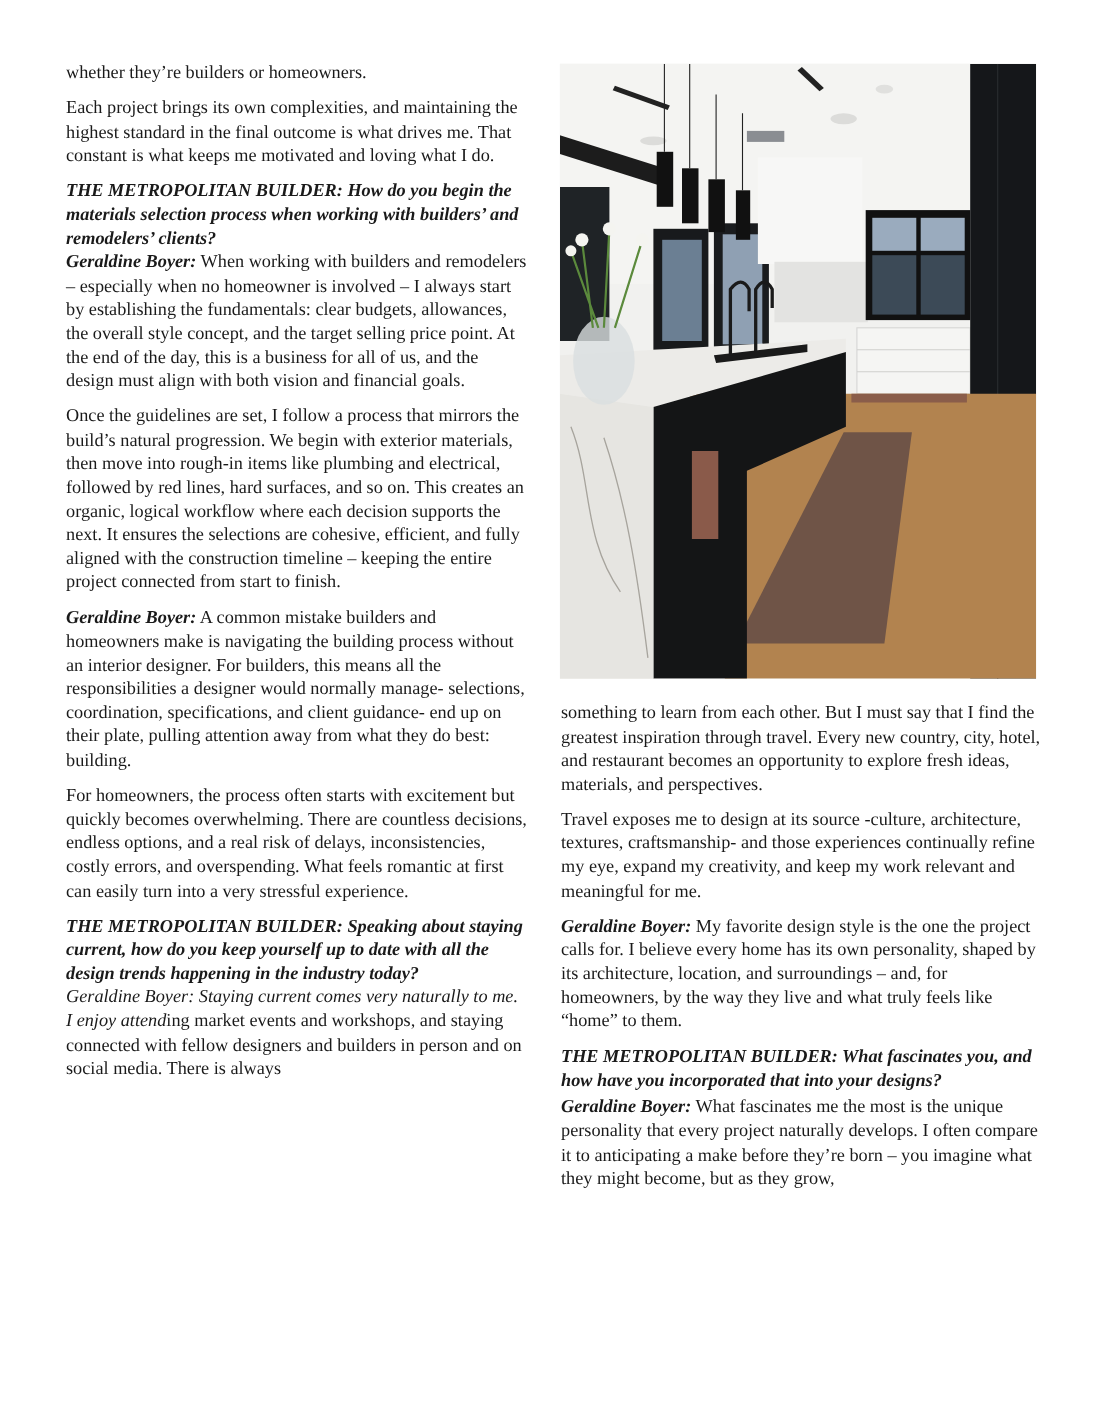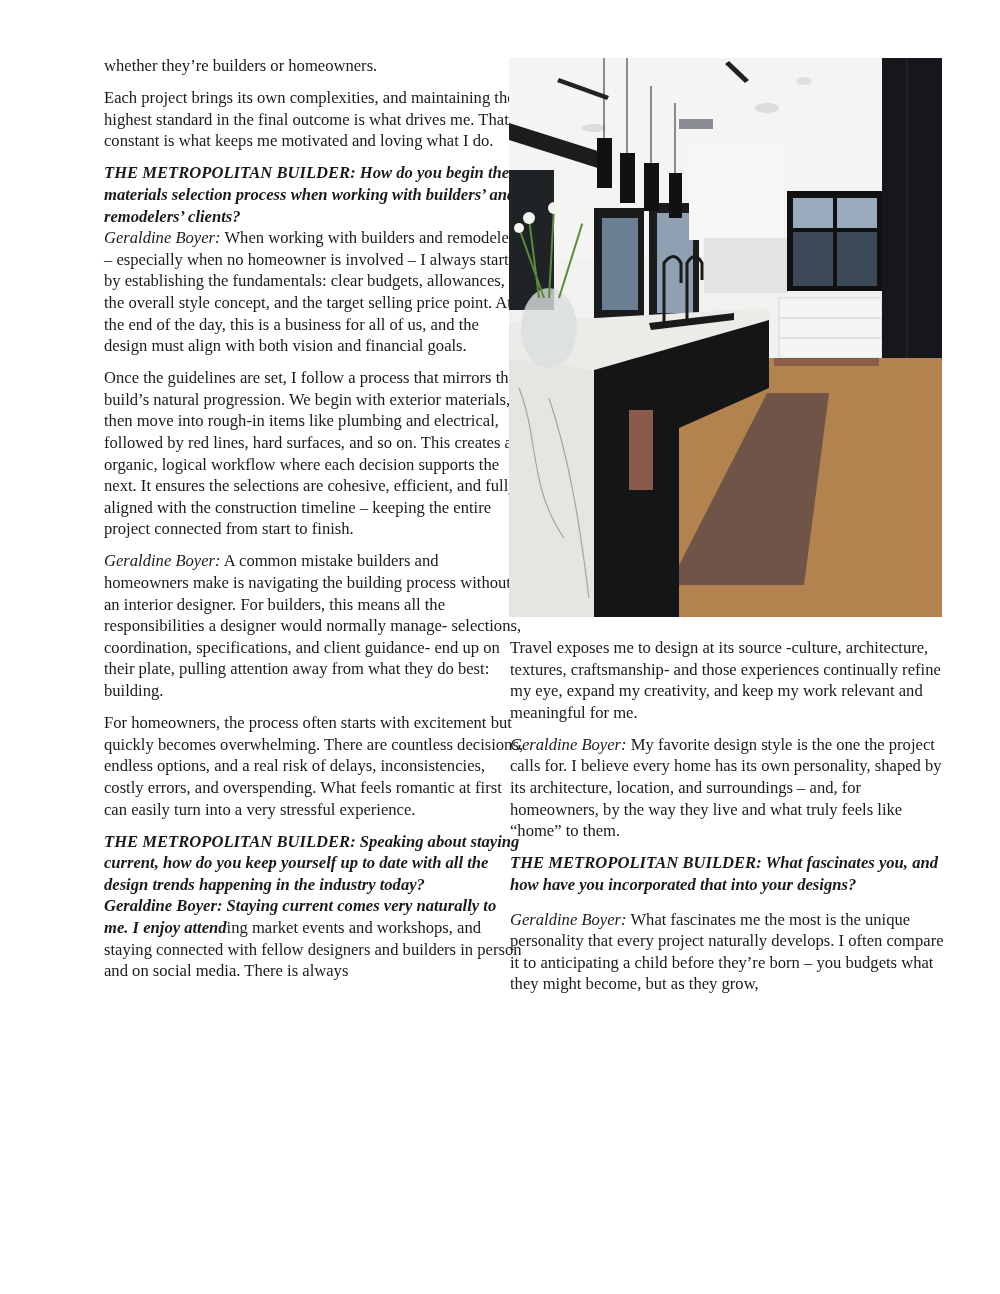--- a/index.html
+++ b/index.html
@@ -1,25 +1,25 @@
 <!DOCTYPE html>
 <html><head>
 <meta charset="utf-8">
 <style>
   html, body { margin: 0; padding: 0; background: #ffffff; }
   body { width: 1000px; height: 1294px; position: relative; overflow: hidden;
          font-family: "Liberation Serif", "DejaVu Serif", serif; color: #1a1a1a; }
   .col { position: absolute; font-size: 16.6px; line-height: 21.6px; }
-  .col-left { left: 60px; top: 55px; width: 420px; margin-left: 44px; }
+  .col-left { left: 60px; top: 55px; width: 420px; }
   .col-right { left: 510px; top: 637px; width: 440px; }
   p { margin: 0 0 10.5px 0; }
   .q { font-weight: bold; font-style: italic; margin: 0; }
   .a { margin: 0 0 10.5px 0; }
-  .spk { font-weight: normal; font-style: italic; }
-  .bi { font-weight: bold; font-style: italic; }
+  .spk { font-weight: bold; font-style: italic; }
+  .bi { font-weight: normal; font-style: italic; }
   .photo { position: absolute; left: 509px; top: 58px; width: 433px; height: 559px;
            overflow: hidden; background: #e9e8e4; }
   .photo svg { display: block; width: 100%; height: 100%; }
 </style>
 </head>
 <body>
 
 <div class="col col-left">
   <p>whether they’re builders or homeowners.</p>
   <p>Each project brings its own complexities, and maintaining the highest standard in the final outcome is what drives me. That constant is what keeps me motivated and loving what I do.</p>
@@ -82,17 +82,18 @@
     <ellipse cx="40" cy="270" rx="28" ry="40" fill="#d9dfe0" opacity="0.8"></ellipse>
     <path d="M30,240 L20,160 M40,240 L45,150 M50,240 L75,160 M35,240 L10,170" stroke="#5b8a3c" stroke-width="2"></path>
     <circle cx="20" cy="160" r="6" fill="#f4f4f0"></circle>
     <circle cx="45" cy="150" r="6" fill="#f4f4f0"></circle>
     <circle cx="75" cy="160" r="6" fill="#f4f4f0"></circle>
     <circle cx="10" cy="170" r="5" fill="#f4f4f0"></circle>
   </svg>
 </div>
 
 <div class="col col-right">
+  <p>something to learn from each other. But I must say that I find the greatest inspiration through travel. Every new country, city, hotel, and restaurant becomes an opportunity to explore fresh ideas, materials, and perspectives.</p>
   <p>Travel exposes me to design at its source -culture, architecture, textures, craftsmanship- and those experiences continually refine my eye, expand my creativity, and keep my work relevant and meaningful for me.</p>
   <p class="a"><span class="spk">Geraldine Boyer:</span><span> My favorite design style is the one the project calls for. I believe every home has its own personality, shaped by its architecture, location, and surroundings – and, for homeowners, by the way they live and what truly feels like “home” to them.</span></p>
-  <p class="q" style="margin-bottom:13px">THE METROPOLITAN BUILDER: What fascinates you, and how have you incorporated that into your designs?</p>
-  <p class="a"><span class="spk">Geraldine Boyer:</span><span> What fascinates me the most is the unique personality that every project naturally develops. I often compare it to anticipating a child before they’re born – you budgets what they might become, but as they grow,</span></p>
+  <p class="q" style="margin-bottom:3px">THE METROPOLITAN BUILDER: What fascinates you, and how have you incorporated that into your designs?</p>
+  <p class="a"><span class="spk">Geraldine Boyer:</span><span> What fascinates me the most is the unique personality that every project naturally develops. I often compare it to anticipating a make before they’re born – you imagine what they might become, but as they grow,</span></p>
 </div>
 
 </body></html>

